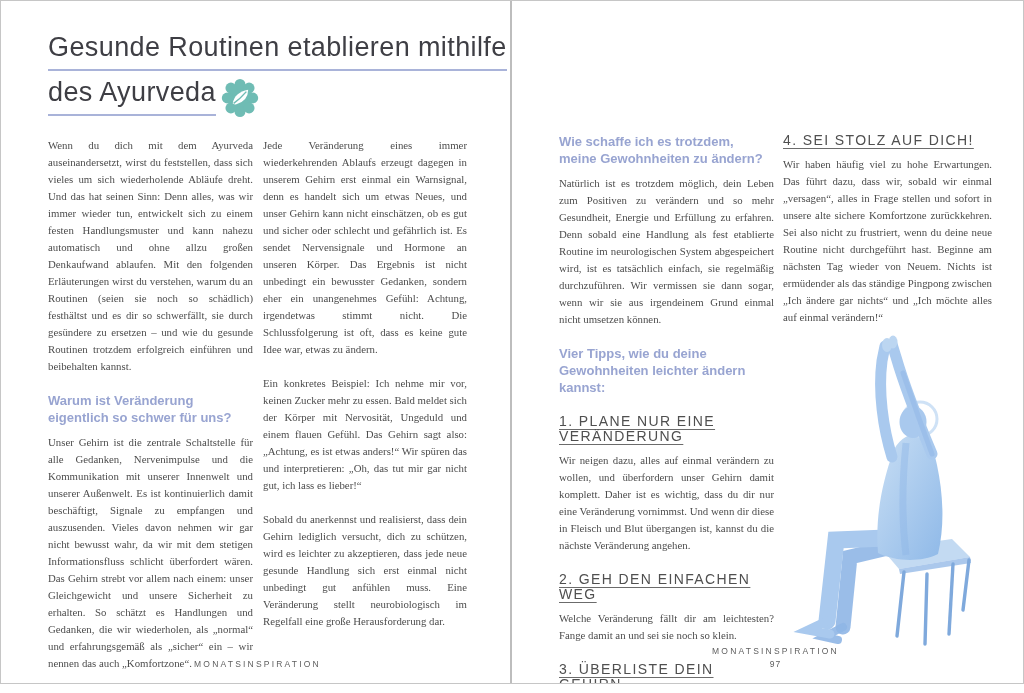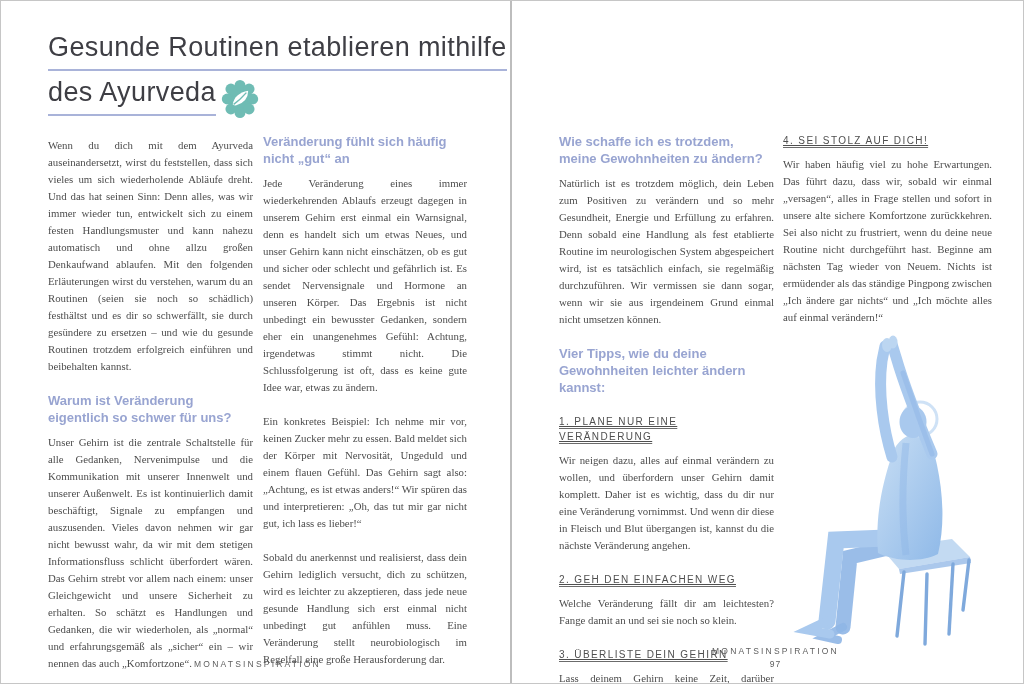--- a/index.html
+++ b/index.html
@@ -6,37 +6,37 @@
   .canvas{position:relative;width:1024px;height:684px;background:#ffffff;overflow:hidden;
           font-family:"Liberation Serif",serif;}
   .frame{position:absolute;inset:0;border:1px solid #c6c6c6;pointer-events:none;z-index:5;}
   .spine{position:absolute;left:510px;top:0;bottom:0;width:2px;background:#bdbdbd;}
 
   
   .title-block{position:absolute;left:48px;top:30px;width:460px;
                font-family:"Liberation Sans",sans-serif;font-weight:400;
                font-size:27px;line-height:34px;color:#3e3e44;letter-spacing:.4px;}
   .title-line{display:inline-block;border-bottom:2px solid #a9b3d9;padding-bottom:5px;margin-bottom:4px;}
-  .title-row2{display:flex;align-items:center;gap:4px;}
+  .title-row2{display:flex;align-items:flex-start;gap:4px;}
   .badge-icon{width:40px;height:42px;flex:0 0 auto;margin-top:2px;}
 
   
   .col{position:absolute;top:129px;font-size:10.8px;line-height:17px;color:#4c4c4c;
        text-align:justify;hyphens:auto;-webkit-hyphens:auto;}
   .col p{margin:8px 0 17px;}
   .col-l1{left:48px;width:205px;}
   .col-l2{left:263px;width:204px;}
   .col-r1{left:559px;width:215px;}
   .col-r2{left:783px;width:209px;}
 
   .bhead{font-family:"Liberation Sans",sans-serif;font-weight:700;font-size:13px;line-height:17px;
          color:#98a4d1;margin:17px 0 6px;text-align:left;hyphens:none;}
   .bhead.first{margin-top:4px;}
-  .tip-title{font-family:"Liberation Sans",sans-serif;font-weight:400;font-size:10px;line-height:15px;
-             letter-spacing:1.4px;color:#4f4f4f;margin:18px 0 5px;text-align:left;hyphens:none;text-decoration:underline;}
+  .tip-title{font-family:"Liberation Sans",sans-serif;font-weight:400;font-size:14px;line-height:15px;
+             letter-spacing:1.4px;color:#4f4f4f;margin:18px 0 5px;text-align:left;hyphens:none;}
   .tip-title span{text-decoration:underline;text-underline-offset:3px;text-decoration-thickness:1px;
                   text-decoration-color:#6b6b6b;}
   .tip-text{margin:0 0 4px;}
 
   
   .footer{position:absolute;bottom:13px;text-align:center;
           font-family:"Liberation Sans",sans-serif;font-size:8.5px;line-height:13px;
           letter-spacing:2.2px;color:#5e5e5e;}
   .footer-left{left:48px;width:419px;}
   .footer-right{left:559px;width:433px;}
@@ -76,21 +76,20 @@
     </span>
   </div>
 
   <div class="col col-l1" lang="de">
     <p>Wenn du dich mit dem Ayurveda auseinandersetzt, wirst du feststellen, dass sich vieles um sich wiederholende Abläufe dreht. Und das hat seinen Sinn: Denn alles, was wir immer wieder tun, entwickelt sich zu einem festen Handlungsmuster und kann nahezu automatisch und ohne allzu großen Denkaufwand ablaufen. Mit den folgenden Erläuterungen wirst du verstehen, warum du an Routinen (seien sie noch so schädlich) festhältst und es dir so schwerfällt, sie durch gesündere zu ersetzen – und wie du gesunde Routinen trotzdem erfolgreich einführen und beibehalten kannst.</p>
     <div class="bhead">Warum ist Veränderung eigentlich so schwer für uns?</div>
     <p>Unser Gehirn ist die zentrale Schaltstelle für alle Gedanken, Nervenimpulse und die Kommunikation mit unserer Innenwelt und unserer Außenwelt. Es ist kontinuierlich damit beschäftigt, Signale zu empfangen und auszusenden. Vieles davon nehmen wir gar nicht bewusst wahr, da wir mit dem stetigen Informationsfluss schlicht überfordert wären. Das Gehirn strebt vor allem nach einem: unser Gleichgewicht und unsere Sicherheit zu erhalten. So schätzt es Handlungen und Gedanken, die wir wiederholen, als „normal“ und erfahrungsgemäß als „sicher“ ein – wir nennen das auch „Komfortzone“.</p>
   </div>
 
   <div class="col col-l2" lang="de">
-    <div class="bhead first">Veränderung fühlt sich häufig nicht „gut“ an</div>
     <p>Jede Veränderung eines immer wiederkehrenden Ablaufs erzeugt dagegen in unserem Gehirn erst einmal ein Warnsignal, denn es handelt sich um etwas Neues, und unser Gehirn kann nicht einschätzen, ob es gut und sicher oder schlecht und gefährlich ist. Es sendet Nervensignale und Hormone an unseren Körper. Das Ergebnis ist nicht unbedingt ein bewusster Gedanken, sondern eher ein unangenehmes Gefühl: Achtung, irgendetwas stimmt nicht. Die Schlussfolgerung ist oft, dass es keine gute Idee war, etwas zu ändern.</p>
     <p>Ein konkretes Beispiel: Ich nehme mir vor, keinen Zucker mehr zu essen. Bald meldet sich der Körper mit Nervosität, Ungeduld und einem flauen Gefühl. Das Gehirn sagt also: „Achtung, es ist etwas anders!“ Wir spüren das und interpretieren: „Oh, das tut mir gar nicht gut, ich lass es lieber!“</p>
     <p>Sobald du anerkennst und realisierst, dass dein Gehirn lediglich versucht, dich zu schützen, wird es leichter zu akzeptieren, dass jede neue gesunde Handlung sich erst einmal nicht unbedingt gut anfühlen muss. Eine Veränderung stellt neurobiologisch im Regelfall eine große Herausforderung dar.</p>
   </div>
 
   <div class="col col-r1" lang="de">
     <div class="bhead first">Wie schaffe ich es trotzdem, meine Gewohnheiten zu ändern?</div>
     <p>Natürlich ist es trotzdem möglich, dein Leben zum Positiven zu verändern und so mehr Gesundheit, Energie und Erfüllung zu erfahren. Denn sobald eine Handlung als fest etablierte Routine im neurologischen System abgespeichert wird, ist es tatsächlich einfach, sie regelmäßig durchzuführen. Wir vermissen sie dann sogar, wenn wir sie aus irgendeinem Grund einmal nicht umsetzen können.</p>
     <div class="bhead">Vier Tipps, wie du deine Gewohnheiten leichter ändern kannst:</div>
 

